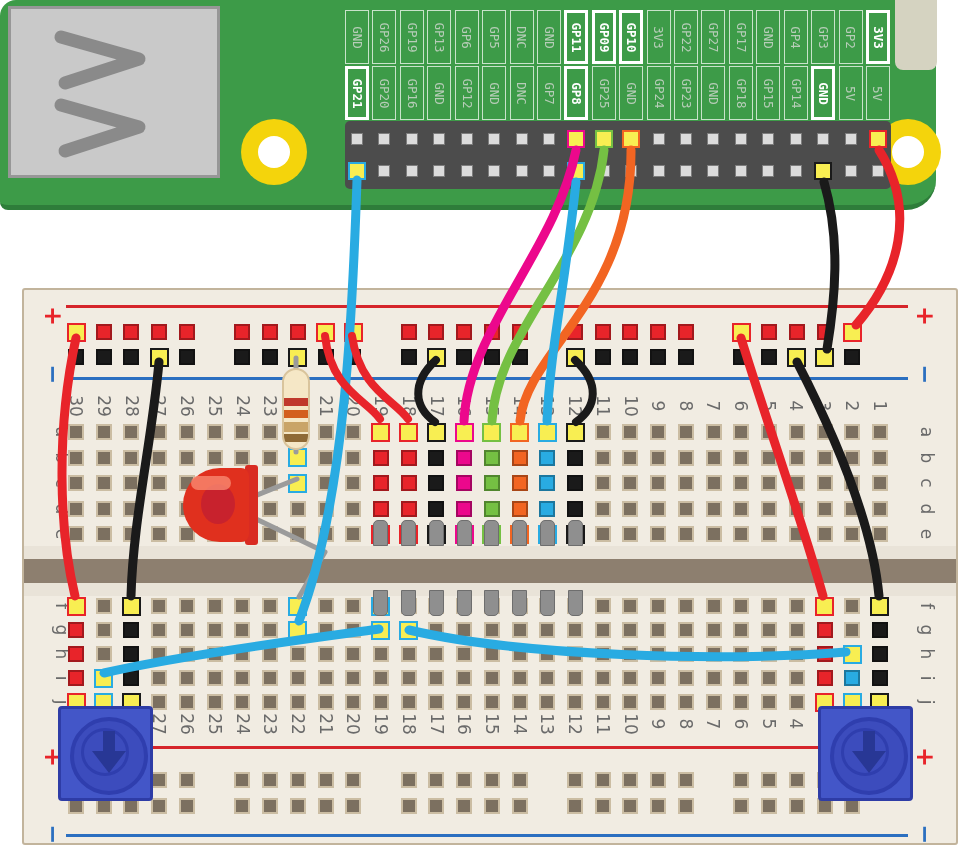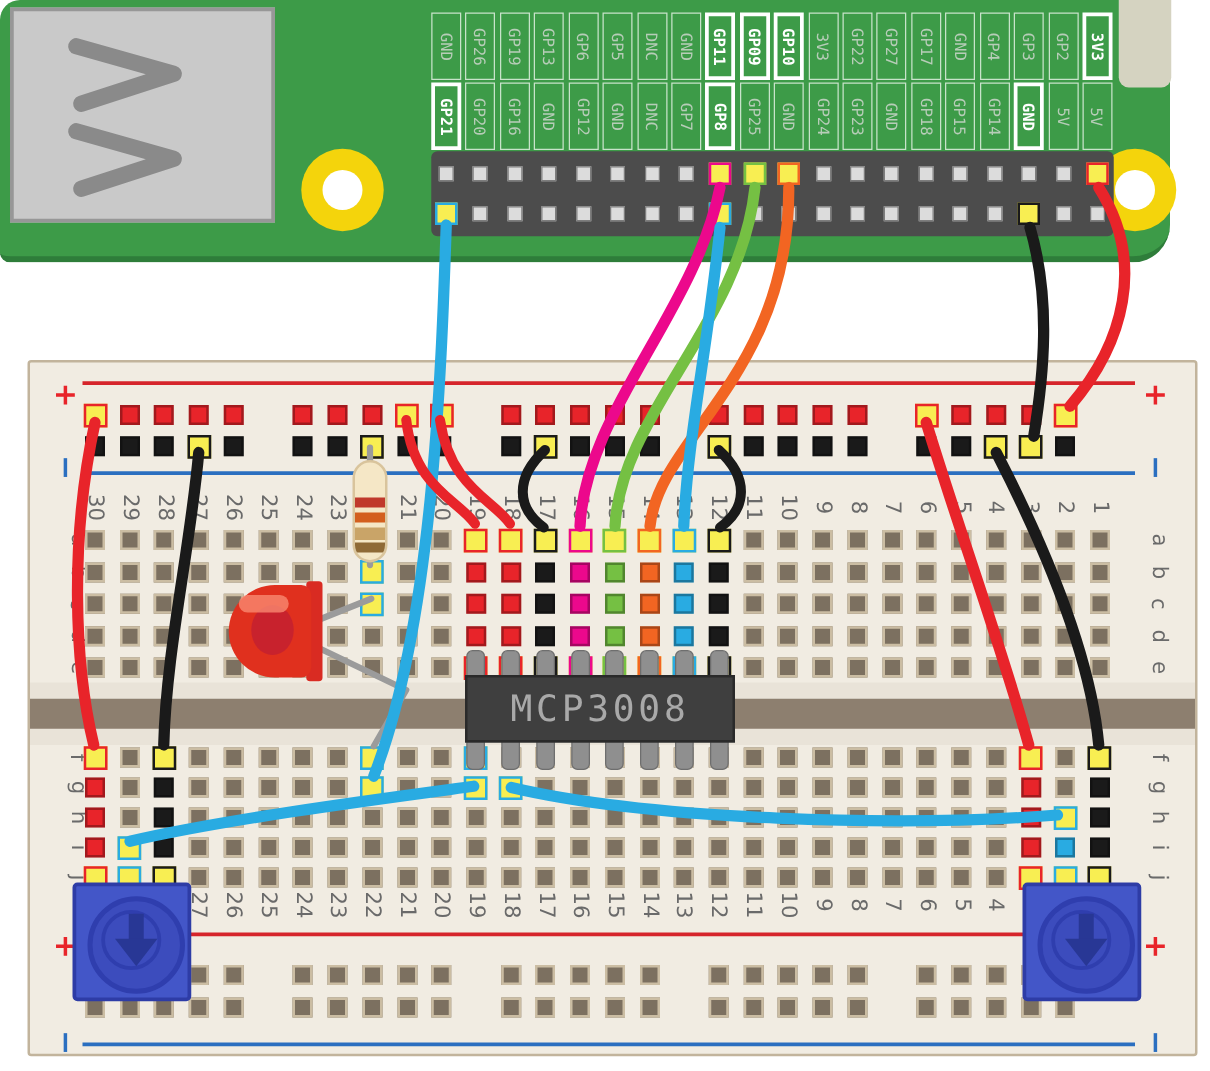--- a/index.html
+++ b/index.html
@@ -981,23 +981,20 @@
       <div class="abs chip-pin pin-bot" style="left: 456.636px; top: 590px;"></div>
       <div class="abs chip-pin pin-top" style="left: 484.36px; top: 520px;"></div>
       <div class="abs chip-pin pin-bot" style="left: 484.36px; top: 590px;"></div>
       <div class="abs chip-pin pin-top" style="left: 512.084px; top: 520px;"></div>
       <div class="abs chip-pin pin-bot" style="left: 512.084px; top: 590px;"></div>
       <div class="abs chip-pin pin-top" style="left: 539.808px; top: 520px;"></div>
       <div class="abs chip-pin pin-bot" style="left: 539.808px; top: 590px;"></div>
       <div class="abs chip-pin pin-top" style="left: 567.532px; top: 520px;"></div>
       <div class="abs chip-pin pin-bot" style="left: 567.532px; top: 590px;"></div>
     </div>
-  <div id="chip-body" class="abs">
-    <span>MCP3008</span>
-  </div>
 
   <div class="pot" style="left:58px;top:706px;">
     <div class="pot-circle">
         <div class="pot-circle2" style="left:7px;top:7px;"></div>
       <div class="pot-arrow-stem"></div>
       <div class="pot-arrow-head"></div>
       </div>
   </div>
   <div class="pot" style="left:818px;top:706px;">
     <div class="pot-circle">

